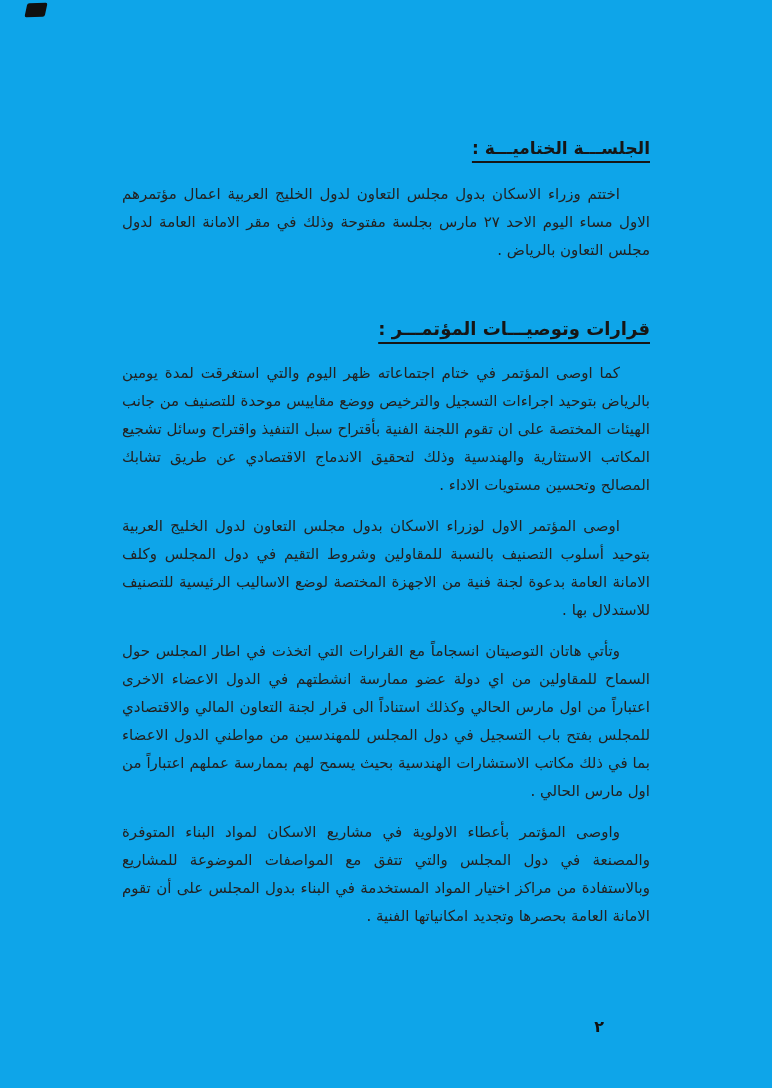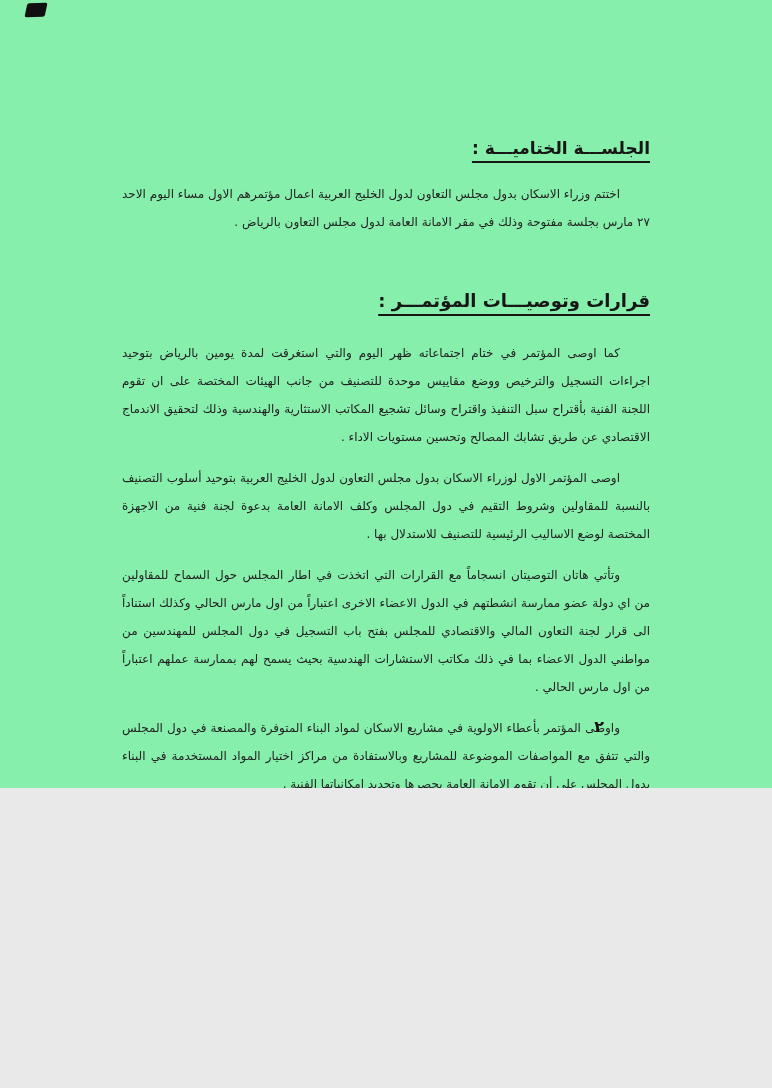--- a/index.html
+++ b/index.html
@@ -3,23 +3,23 @@
 <meta charset="utf-8">
 <style>
   html, body {
     margin: 0;
     padding: 0;
     background: #e9e9e9;
   }
   .page {
     position: relative;
     width: 772px;
-    height: 788px;
+    height: 1088px;
     margin: 0 auto;
-    background: #86efac;
+    background: #0ea5e9;
     overflow: hidden;
     font-family: "DejaVu Sans", sans-serif;
     color: #1c1c1c;
     direction: rtl;
   }
   .scan-mark {
     position: absolute;
     top: 3px;
     left: 26px;
     width: 20px;
@@ -41,24 +41,24 @@
     color: #161616;
     margin: 0 0 22px 0;
     text-decoration: underline;
     text-underline-offset: 7px;
     text-decoration-thickness: 1.5px;
     letter-spacing: 0.5px;
   }
   .heading.second {
     margin-top: 54px;
     font-size: 18px;
-    margin-bottom: 28px;
+    margin-bottom: 20px;
   }
   .para {
-    font-size: 12px;
+    font-size: 15px;
     line-height: 28px;
     text-align: justify;
     text-justify: inter-word;
     text-indent: 30px;
     margin: 0 0 13px 0;
     color: #222222;
   }
   .page-number {
     position: absolute;
     bottom: 52px;

